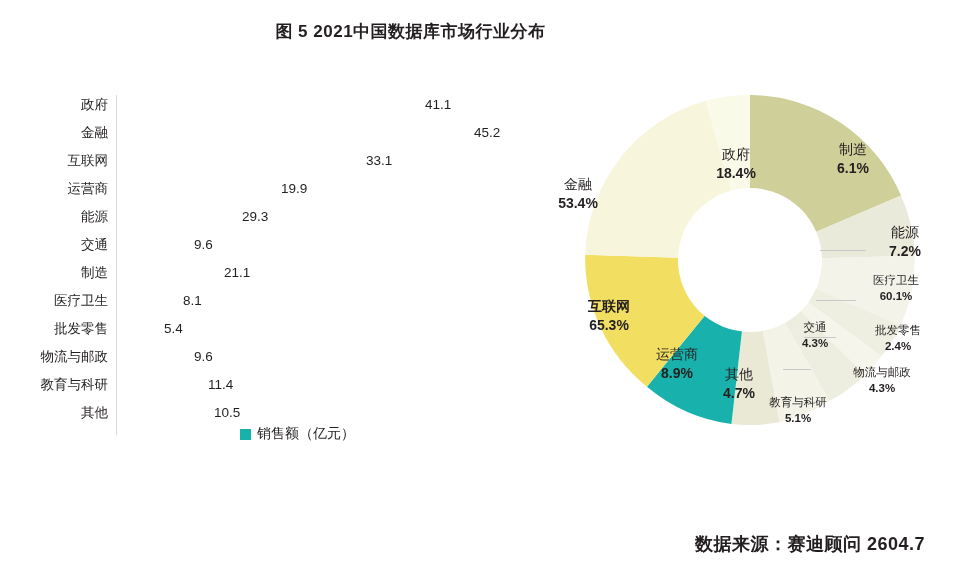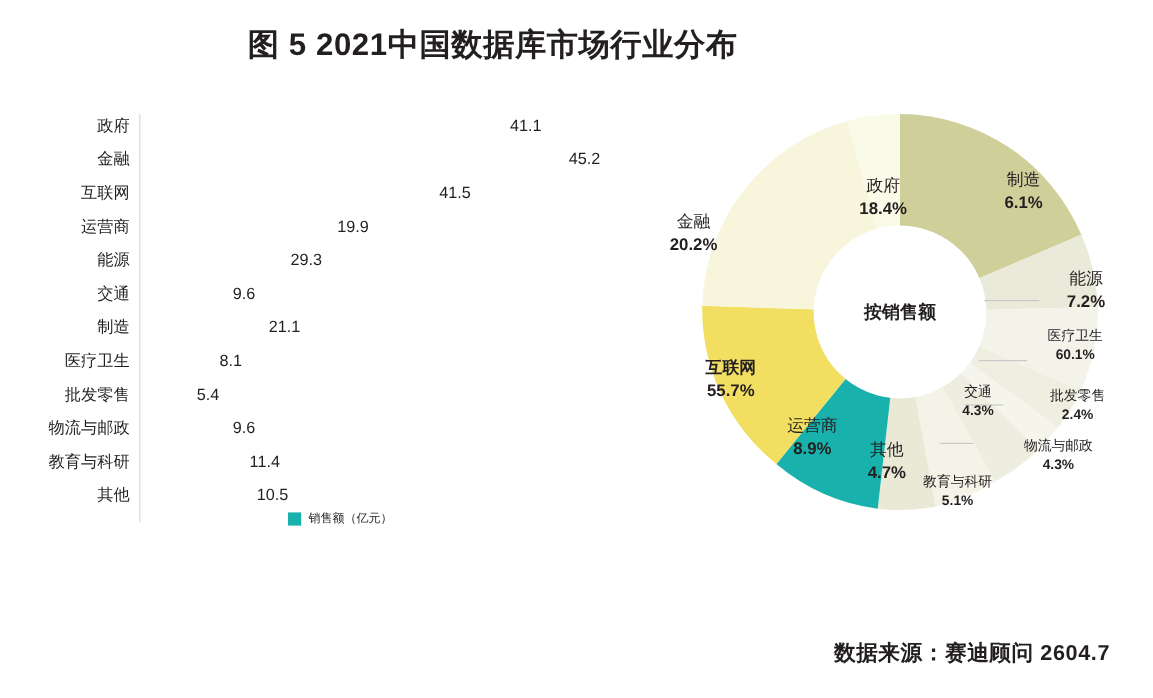--- a/index.html
+++ b/index.html
@@ -14,21 +14,21 @@
     color: #231f20;
     position: relative;
     overflow: hidden;
   }
   #title {
     position: absolute;
     top: 20px;
     left: 0;
     width: 821px;
     text-align: center;
-    font-size: 26px;
+    font-size: 17px;
     font-weight: bold;
     letter-spacing: 0.5px;
   }
   
   #bar-chart {
     position: absolute;
     left: 30px;
     top: 95px;
     width: 470px;
     height: 340px;
@@ -71,21 +71,21 @@
     left: 86px;
     top: 0;
     width: 1px;
     height: 340px;
     background: #d9d9d9;
   }
   #legend {
     position: absolute;
     left: 240px;
     top: 425px;
-    font-size: 10px;
+    font-size: 14px;
     display: flex;
     align-items: center;
   }
   #legend .swatch {
     width: 11px;
     height: 11px;
     background: #18b1ab;
     margin-right: 6px;
     display: inline-block;
   }
@@ -158,21 +158,21 @@
 
   <div class="bar-row" style="top:28px">
     <span class="bar-label">金融</span>
     <span class="bar-track"><span class="bar-fill" style="width:331px"></span></span>
     <span class="bar-value" style="left:444px">45.2</span>
   </div>
 
   <div class="bar-row" style="top:56px">
     <span class="bar-label">互联网</span>
     <span class="bar-track"><span class="bar-fill" style="width:242px"></span></span>
-    <span class="bar-value" style="left:336px">41.5</span>
+    <span class="bar-value" style="left:336px">33.1</span>
   </div>
 
   <div class="bar-row" style="top:84px">
     <span class="bar-label">运营商</span>
     <span class="bar-track"><span class="bar-fill" style="width:146px"></span></span>
     <span class="bar-value" style="left:251px">19.9</span>
   </div>
 
   <div class="bar-row" style="top:112px">
     <span class="bar-label">能源</span>
@@ -253,21 +253,20 @@
 
       <path d="M165,165 L61.96,291.64 A165,165 0 0,1 0.18,159.82 Z" fill="#f2df62"></path>
 
       <path d="M165,165 L0.18,159.82 A165,165 0 0,1 121.00,5.87 Z" fill="#f8f5dd"></path>
 
       <path d="M165,165 L121.00,5.87 A165,165 0 0,1 165,0 Z" fill="#fafae8"></path>
       <circle cx="165" cy="165" r="72" fill="#ffffff"></circle>
     </g>
   </svg>
 
-  <div id="donut-hole-label">按销售额</div>
 
   <div class="leader" style="left:300px; top:175px; width:46px; height:1px;"></div>
   <div class="leader" style="left:296px; top:225px; width:40px; height:1px;"></div>
   <div class="leader" style="left:284px; top:262px; width:32px; height:1px;"></div>
   <div class="leader" style="left:263px; top:294px; width:28px; height:1px;"></div>
 
   <div class="slice-label" style="left:176px; top:70px; width:80px;">
     <span class="nm">政府</span>
     <span class="pc">18.4%</span>
   </div>
@@ -307,26 +306,26 @@
     <span class="pc">4.7%</span>
   </div>
 
   <div class="slice-label" style="left:124px; top:270px; width:66px;">
     <span class="nm">运营商</span>
     <span class="pc">8.9%</span>
   </div>
 
   <div class="slice-label" style="left:50px; top:222px; width:78px; font-weight:bold;">
     <span class="nm">互联网</span>
-    <span class="pc">55.7%</span>
+    <span class="pc">65.3%</span>
   </div>
 
   <div class="slice-label" style="left:18px; top:100px; width:80px;">
     <span class="nm">金融</span>
-    <span class="pc">20.2%</span>
+    <span class="pc">53.4%</span>
   </div>
 
   <div class="slice-label small" style="left:264px; top:245px; width:62px;">
     <span class="nm">交通</span>
     <span class="pc">4.3%</span>
   </div>
 </div>
 
 <div id="source">数据来源：赛迪顾问  2604.7</div>
 

